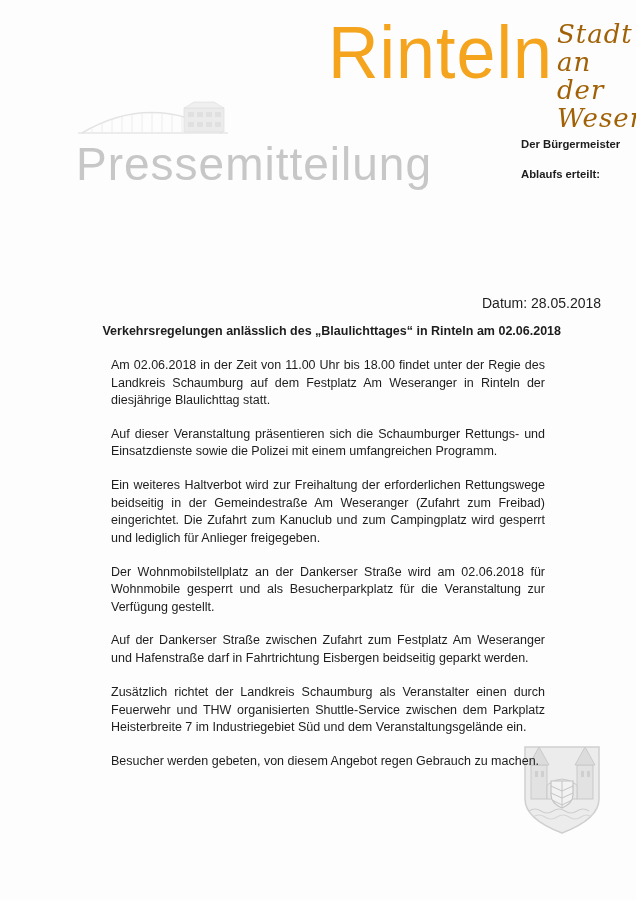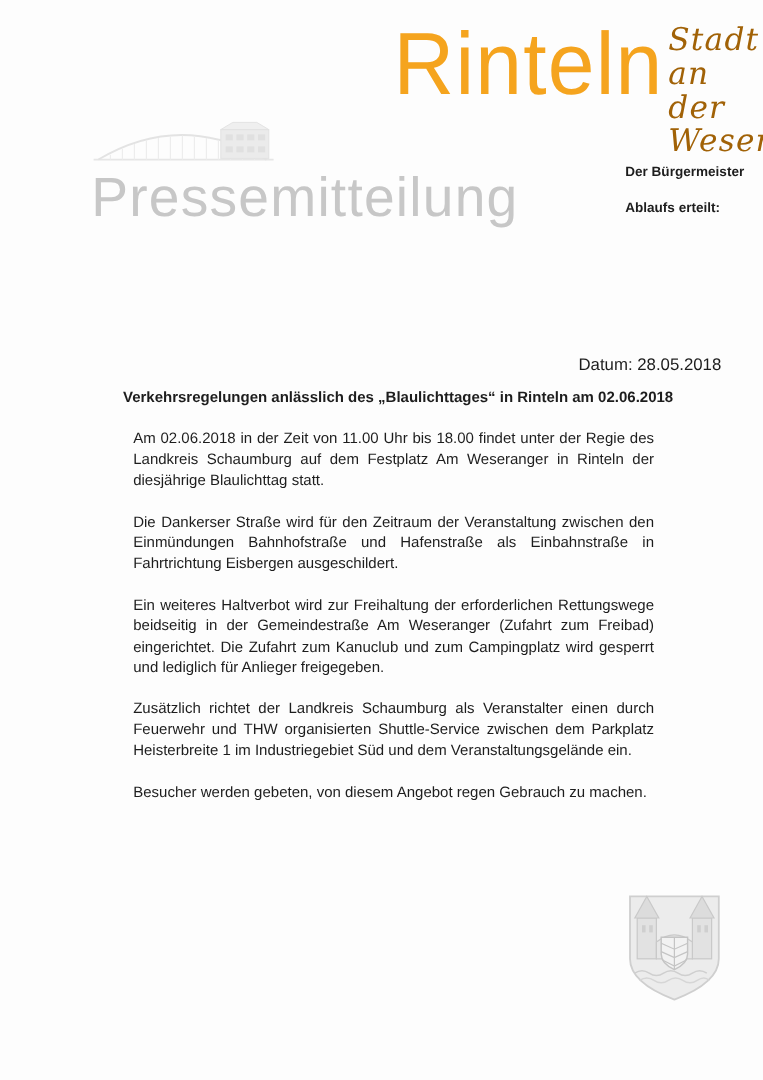--- a/index.html
+++ b/index.html
@@ -158,31 +158,33 @@
       <path d="M8,70 Q14,66 20,70 T32,70 T44,70 T56,70 T68,70" stroke="#cfcfcf" stroke-width="1.2" fill="none"></path>
       <path d="M12,76 Q18,72 24,76 T36,76 T48,76 T60,76 T70,76" stroke="#d6d6d6" stroke-width="1.2" fill="none"></path>
     </svg>
   </div>
 
   <div class="doc-body">
     <p class="doc-title">Verkehrsregelungen anlässlich des „Blaulichttages“ in Rinteln am 02.06.2018</p>
     <div>
         <div class="para-group">
           <p class="body-paragraph">Am 02.06.2018 in der Zeit von 11.00 Uhr bis 18.00 findet unter der Regie des Landkreis Schaumburg auf dem Festplatz Am Weseranger in Rinteln der diesjährige Blaulichttag statt.</p>
+          <p class="body-paragraph">Auf dieser Veranstaltung präsentieren sich die Schaumburger Rettungs- und Einsatzdienste sowie die Polizei mit einem umfangreichen Programm.</p>
         </div>
         <div class="para-group">
-          <p class="body-paragraph">Die Dankerser Straße wird für den Zeitraum der Veranstaltung zwischen den Einmündungen Bahnhofstraße und Hafenstraße als Einbahnstraße in Fahrtrichtung Eisbergen ausgeschildert.</p>
         </div>
         <div class="para-group">
           <p class="body-paragraph">Ein weiteres Haltverbot wird zur Freihaltung der erforderlichen Rettungswege beidseitig in der Gemeindestraße Am Weseranger (Zufahrt zum Freibad) eingerichtet. Die Zufahrt zum Kanuclub und zum Campingplatz wird gesperrt und lediglich für Anlieger freigegeben.</p>
         </div>
         <div class="para-group">
+          <p class="body-paragraph">Der Wohnmobilstellplatz an der Dankerser Straße wird am 02.06.2018 für Wohnmobile gesperrt und als Besucherparkplatz für die Veranstaltung zur Verfügung gestellt.</p>
+          <p class="body-paragraph">Auf der Dankerser Straße zwischen Zufahrt zum Festplatz Am Weseranger und Hafenstraße darf in Fahrtrichtung Eisbergen beidseitig geparkt werden.</p>
         </div>
         <div class="para-group">
-          <p class="body-paragraph">Zusätzlich richtet der Landkreis Schaumburg als Veranstalter einen durch Feuerwehr und THW organisierten Shuttle-Service zwischen dem Parkplatz Heisterbreite 1 im Industriegebiet Süd und dem Veranstaltungsgelände ein.</p>
+          <p class="body-paragraph">Zusätzlich richtet der Landkreis Schaumburg als Veranstalter einen durch Feuerwehr und THW organisierten Shuttle-Service zwischen dem Parkplatz Heisterbreite 7 im Industriegebiet Süd und dem Veranstaltungsgelände ein.</p>
         </div>
         <div class="para-group">
           <p class="body-paragraph">Besucher werden gebeten, von diesem Angebot regen Gebrauch zu machen.</p>
         </div>
       </div>
   </div>
 
 </div>
 
 </body></html>

